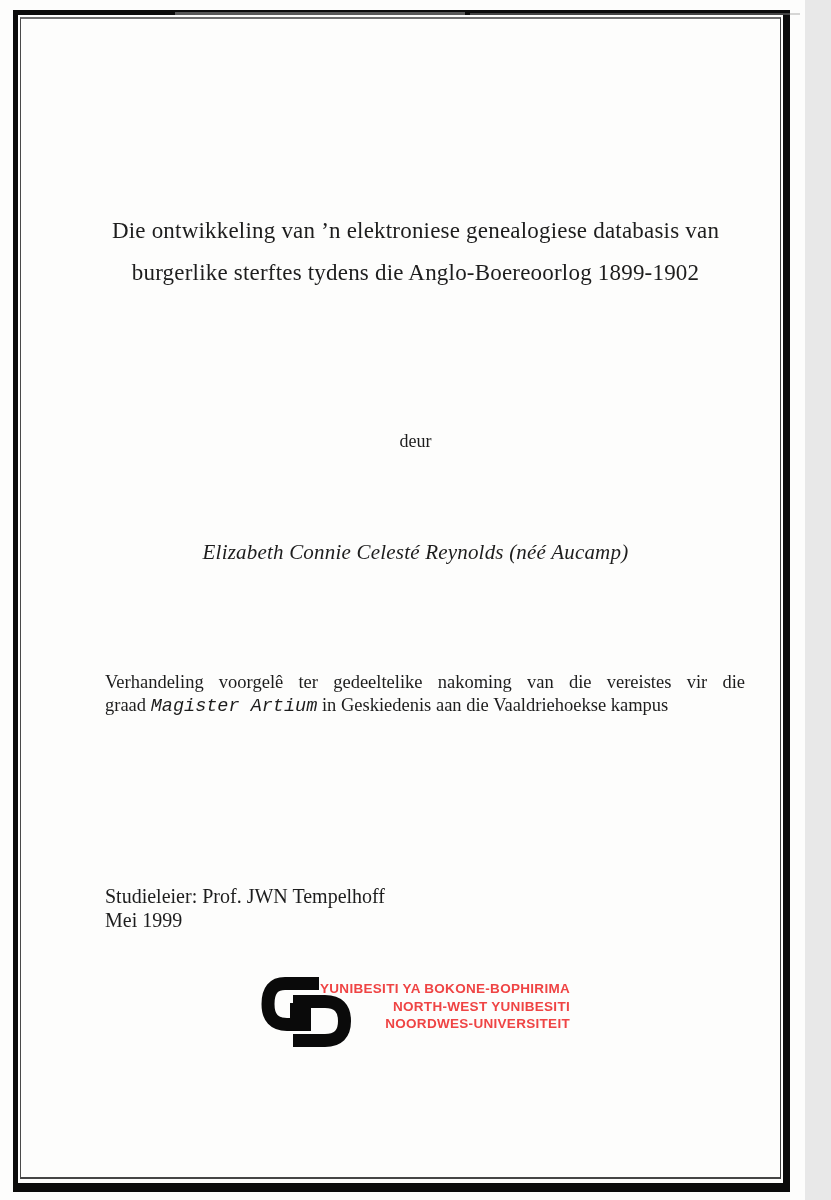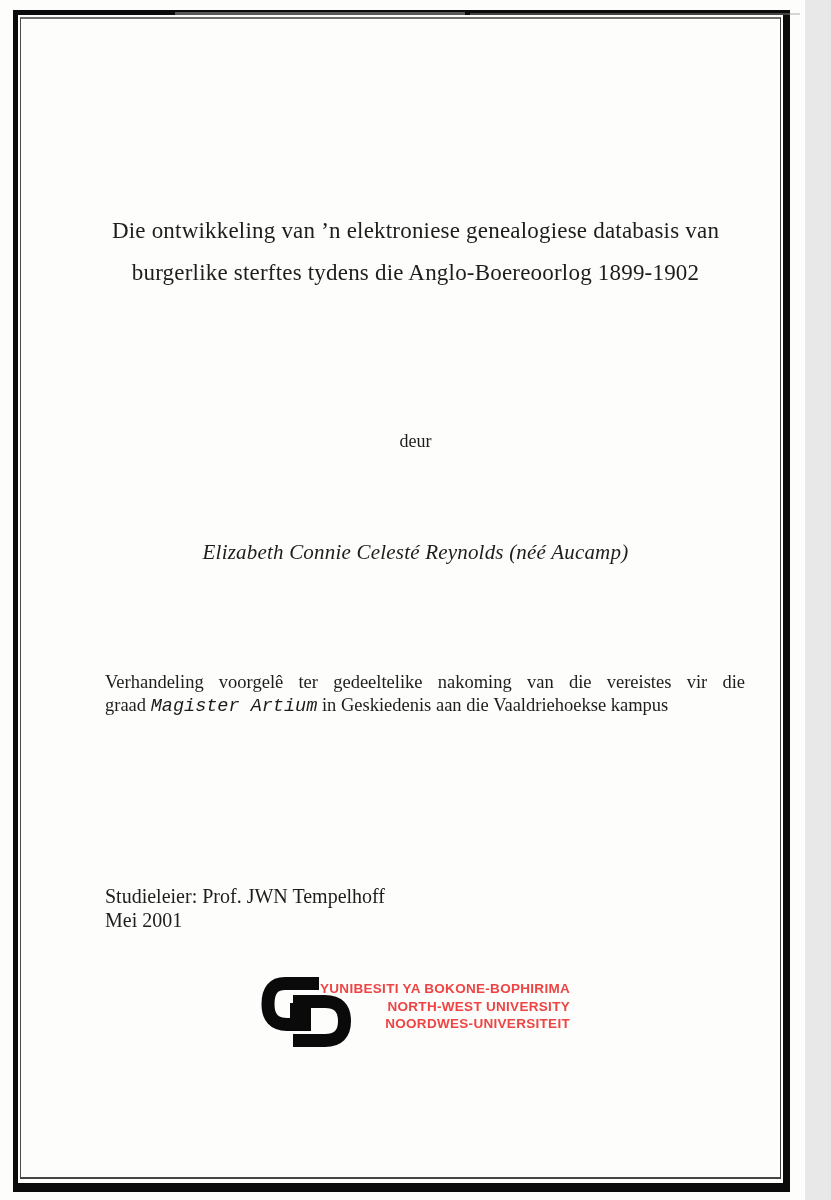--- a/index.html
+++ b/index.html
@@ -134,31 +134,31 @@
 
   <div class="author">Elizabeth Connie Celesté Reynolds (néé Aucamp)</div>
 
   <div class="declaration">
     <div class="justify-last">Verhandeling voorgelê ter gedeeltelike nakoming van die vereistes vir die</div>
     <div><span>graad </span><i>Magister Artium</i><span> in Geskiedenis aan die Vaaldriehoekse kampus</span></div>
   </div>
 
   <div class="supervisor-block">
     <div>Studieleier: Prof. JWN Tempelhoff</div>
-    <div>Mei 2001</div>
+    <div>Mei 1999</div>
   </div>
 
   <div class="logo">
     <svg class="logo-mark" width="100" height="74" viewBox="0 0 100 74" aria-hidden="true">
       <g fill="none" stroke="#0a0a0a" stroke-width="13" stroke-linecap="butt">
         <path d="M 66 8.5 L 32 8.5 Q 15 8.5 15 29 Q 15 49.5 34 49.5 L 58 49.5"></path>
         <path d="M 40 26.5 L 72 26.5 Q 91.5 26.5 91.5 46 Q 91.5 65.5 72 65.5 L 40 65.5"></path>
       </g>
       <rect x="37" y="28" width="21" height="19" fill="#0a0a0a"></rect>
     </svg>
     <div class="logo-text">
       <div>YUNIBESITI YA BOKONE-BOPHIRIMA</div>
-      <div>NORTH-WEST UNIVERSITY</div>
+      <div>NORTH-WEST YUNIBESITI</div>
       <div>NOORDWES-UNIVERSITEIT</div>
     </div>
   </div>
 
 </div>
 
 </body></html>

